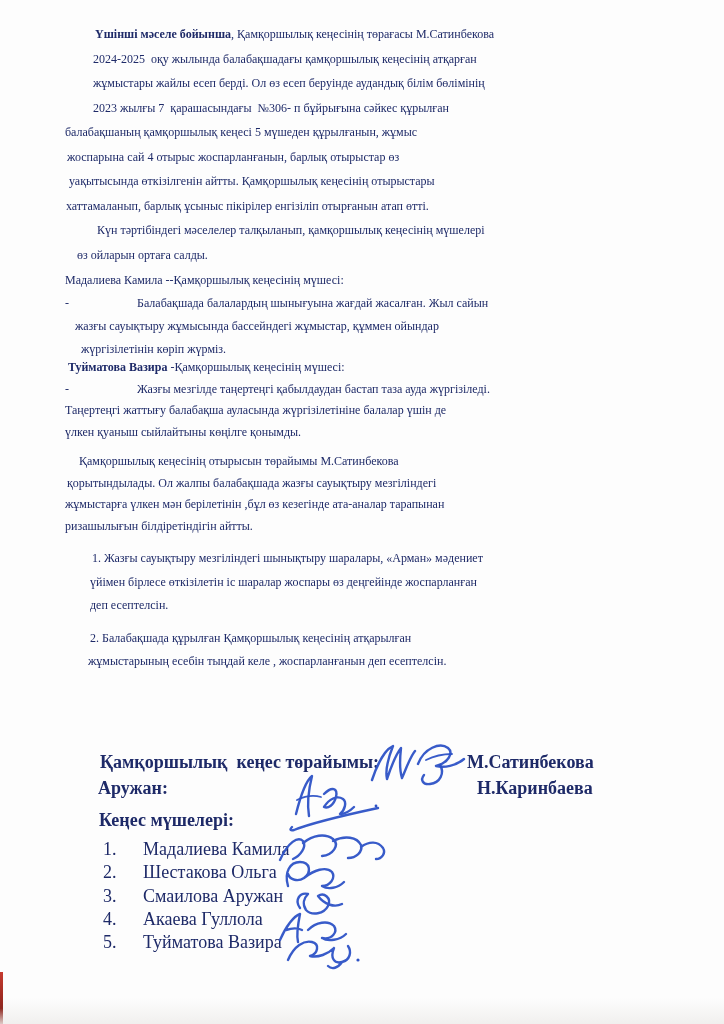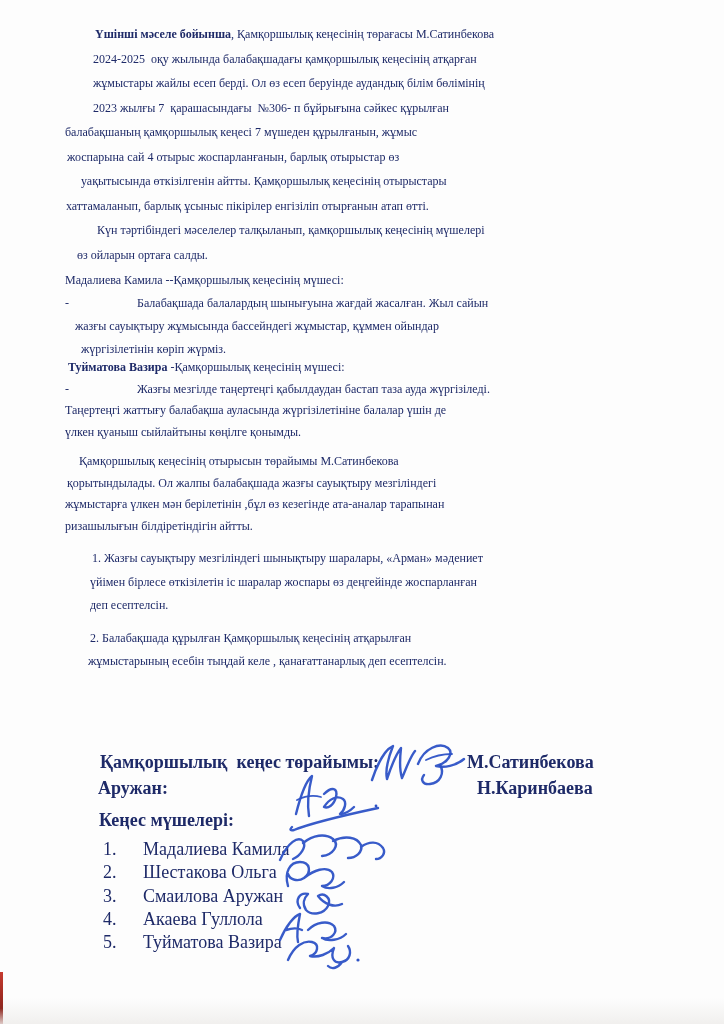--- a/index.html
+++ b/index.html
@@ -38,23 +38,23 @@
 
 <div class="page">
 
   <div class="doc">
 
     <div class="sec-a">
       <div class="ln" style="margin-left:30px"><b>Үшінші мәселе бойынша</b><span>, Қамқоршылық кеңесінің төрағасы М.Сатинбекова</span></div>
       <div class="ln" style="margin-left:28px">2024-2025  оқу жылында балабақшадағы қамқоршылық кеңесінің атқарған</div>
       <div class="ln" style="margin-left:28px">жұмыстары жайлы есеп берді. Ол өз есеп беруінде аудандық білім бөлімінің</div>
       <div class="ln" style="margin-left:28px">2023 жылғы 7  қарашасындағы  №306- п бұйрығына сәйкес құрылған</div>
-      <div class="ln" style="margin-left:0px">балабақшаның қамқоршылық кеңесі 7 мүшеден құрылғанын, жұмыс</div>
+      <div class="ln" style="margin-left:0px">балабақшаның қамқоршылық кеңесі 5 мүшеден құрылғанын, жұмыс</div>
       <div class="ln" style="margin-left:2px">жоспарына сай 4 отырыс жоспарланғанын, барлық отырыстар өз</div>
-      <div class="ln" style="margin-left:16px">уақытысында өткізілгенін айтты. Қамқоршылық кеңесінің отырыстары</div>
+      <div class="ln" style="margin-left:4px">уақытысында өткізілгенін айтты. Қамқоршылық кеңесінің отырыстары</div>
       <div class="ln" style="margin-left:1px">хаттамаланып, барлық ұсыныс пікірілер енгізіліп отырғанын атап өтті.</div>
     </div>
 
     <div class="sec-a">
       <div class="ln" style="margin-left:32px">Күн тәртібіндегі мәселелер талқыланып, қамқоршылық кеңесінің мүшелері</div>
       <div class="ln" style="margin-left:12px">өз ойларын ортаға салды.</div>
     </div>
 
     <div class="sec-b" style="margin-top:2px">
       <div class="ln">Мадалиева Камила --Қамқоршылық кеңесінің мүшесі:</div>
@@ -79,21 +79,21 @@
 
 
     <div class="sec-d" style="margin-top:10px">
       <div class="ln" style="margin-left:27px">1. Жазғы сауықтыру мезгіліндегі шынықтыру шаралары, «Арман» мәдениет</div>
       <div class="ln" style="margin-left:25px">үйімен бірлесе өткізілетін іс шаралар жоспары өз деңгейінде жоспарланған</div>
       <div class="ln" style="margin-left:25px">деп есептелсін.</div>
     </div>
 
     <div class="sec-d" style="margin-top:9px">
       <div class="ln" style="margin-left:25px">2. Балабақшада құрылған Қамқоршылық кеңесінің атқарылған</div>
-      <div class="ln" style="margin-left:23px">жұмыстарының есебін тыңдай келе , қанағаттанарлық деп есептелсін.</div>
+      <div class="ln" style="margin-left:23px">жұмыстарының есебін тыңдай келе , жоспарланғанын деп есептелсін.</div>
     </div>
 
   </div>
 
   <div class="sigblock">
     <div class="sigrow" style="left:35px;top:4px">Қамқоршылық  кеңес төрайымы:</div>
     <div class="sigrow" style="left:402px;top:4px">М.Сатинбекова</div>
     <div class="sigrow" style="left:33px;top:30px">Аружан:</div>
     <div class="sigrow" style="left:412px;top:30px">Н.Каринбаева</div>
     <div class="sigrow" style="left:34px;top:62px">Кеңес мүшелері:</div>

